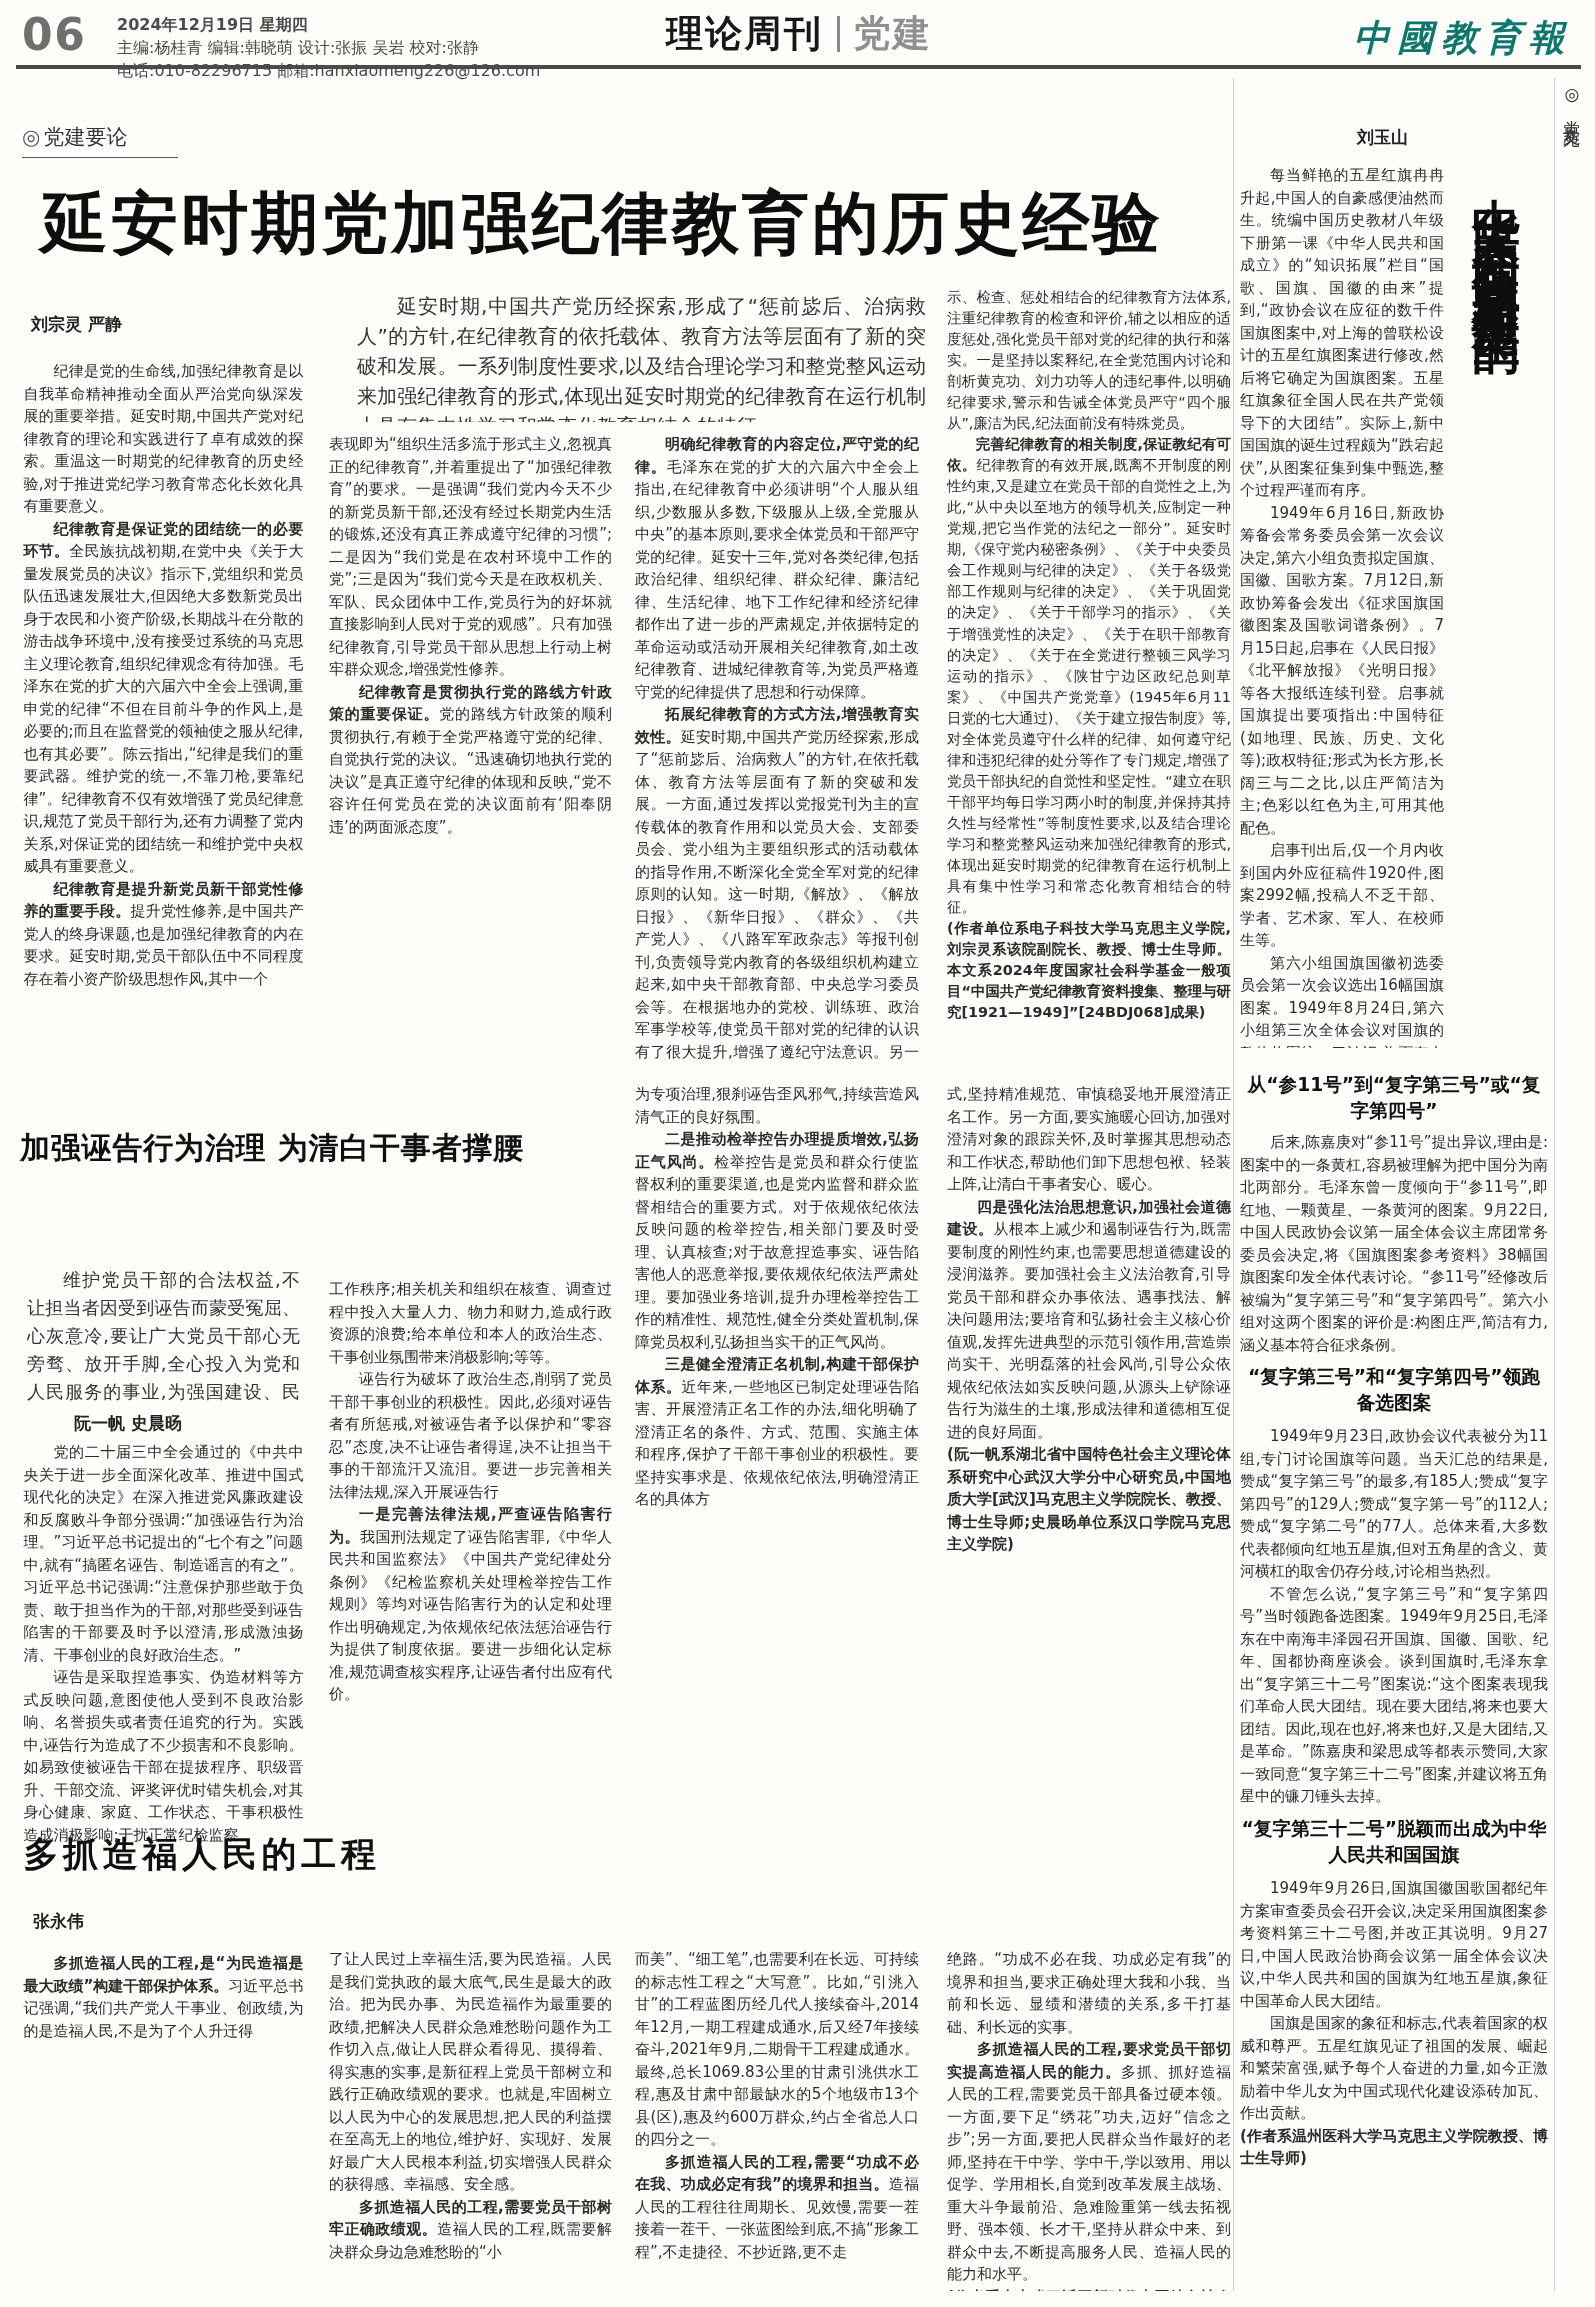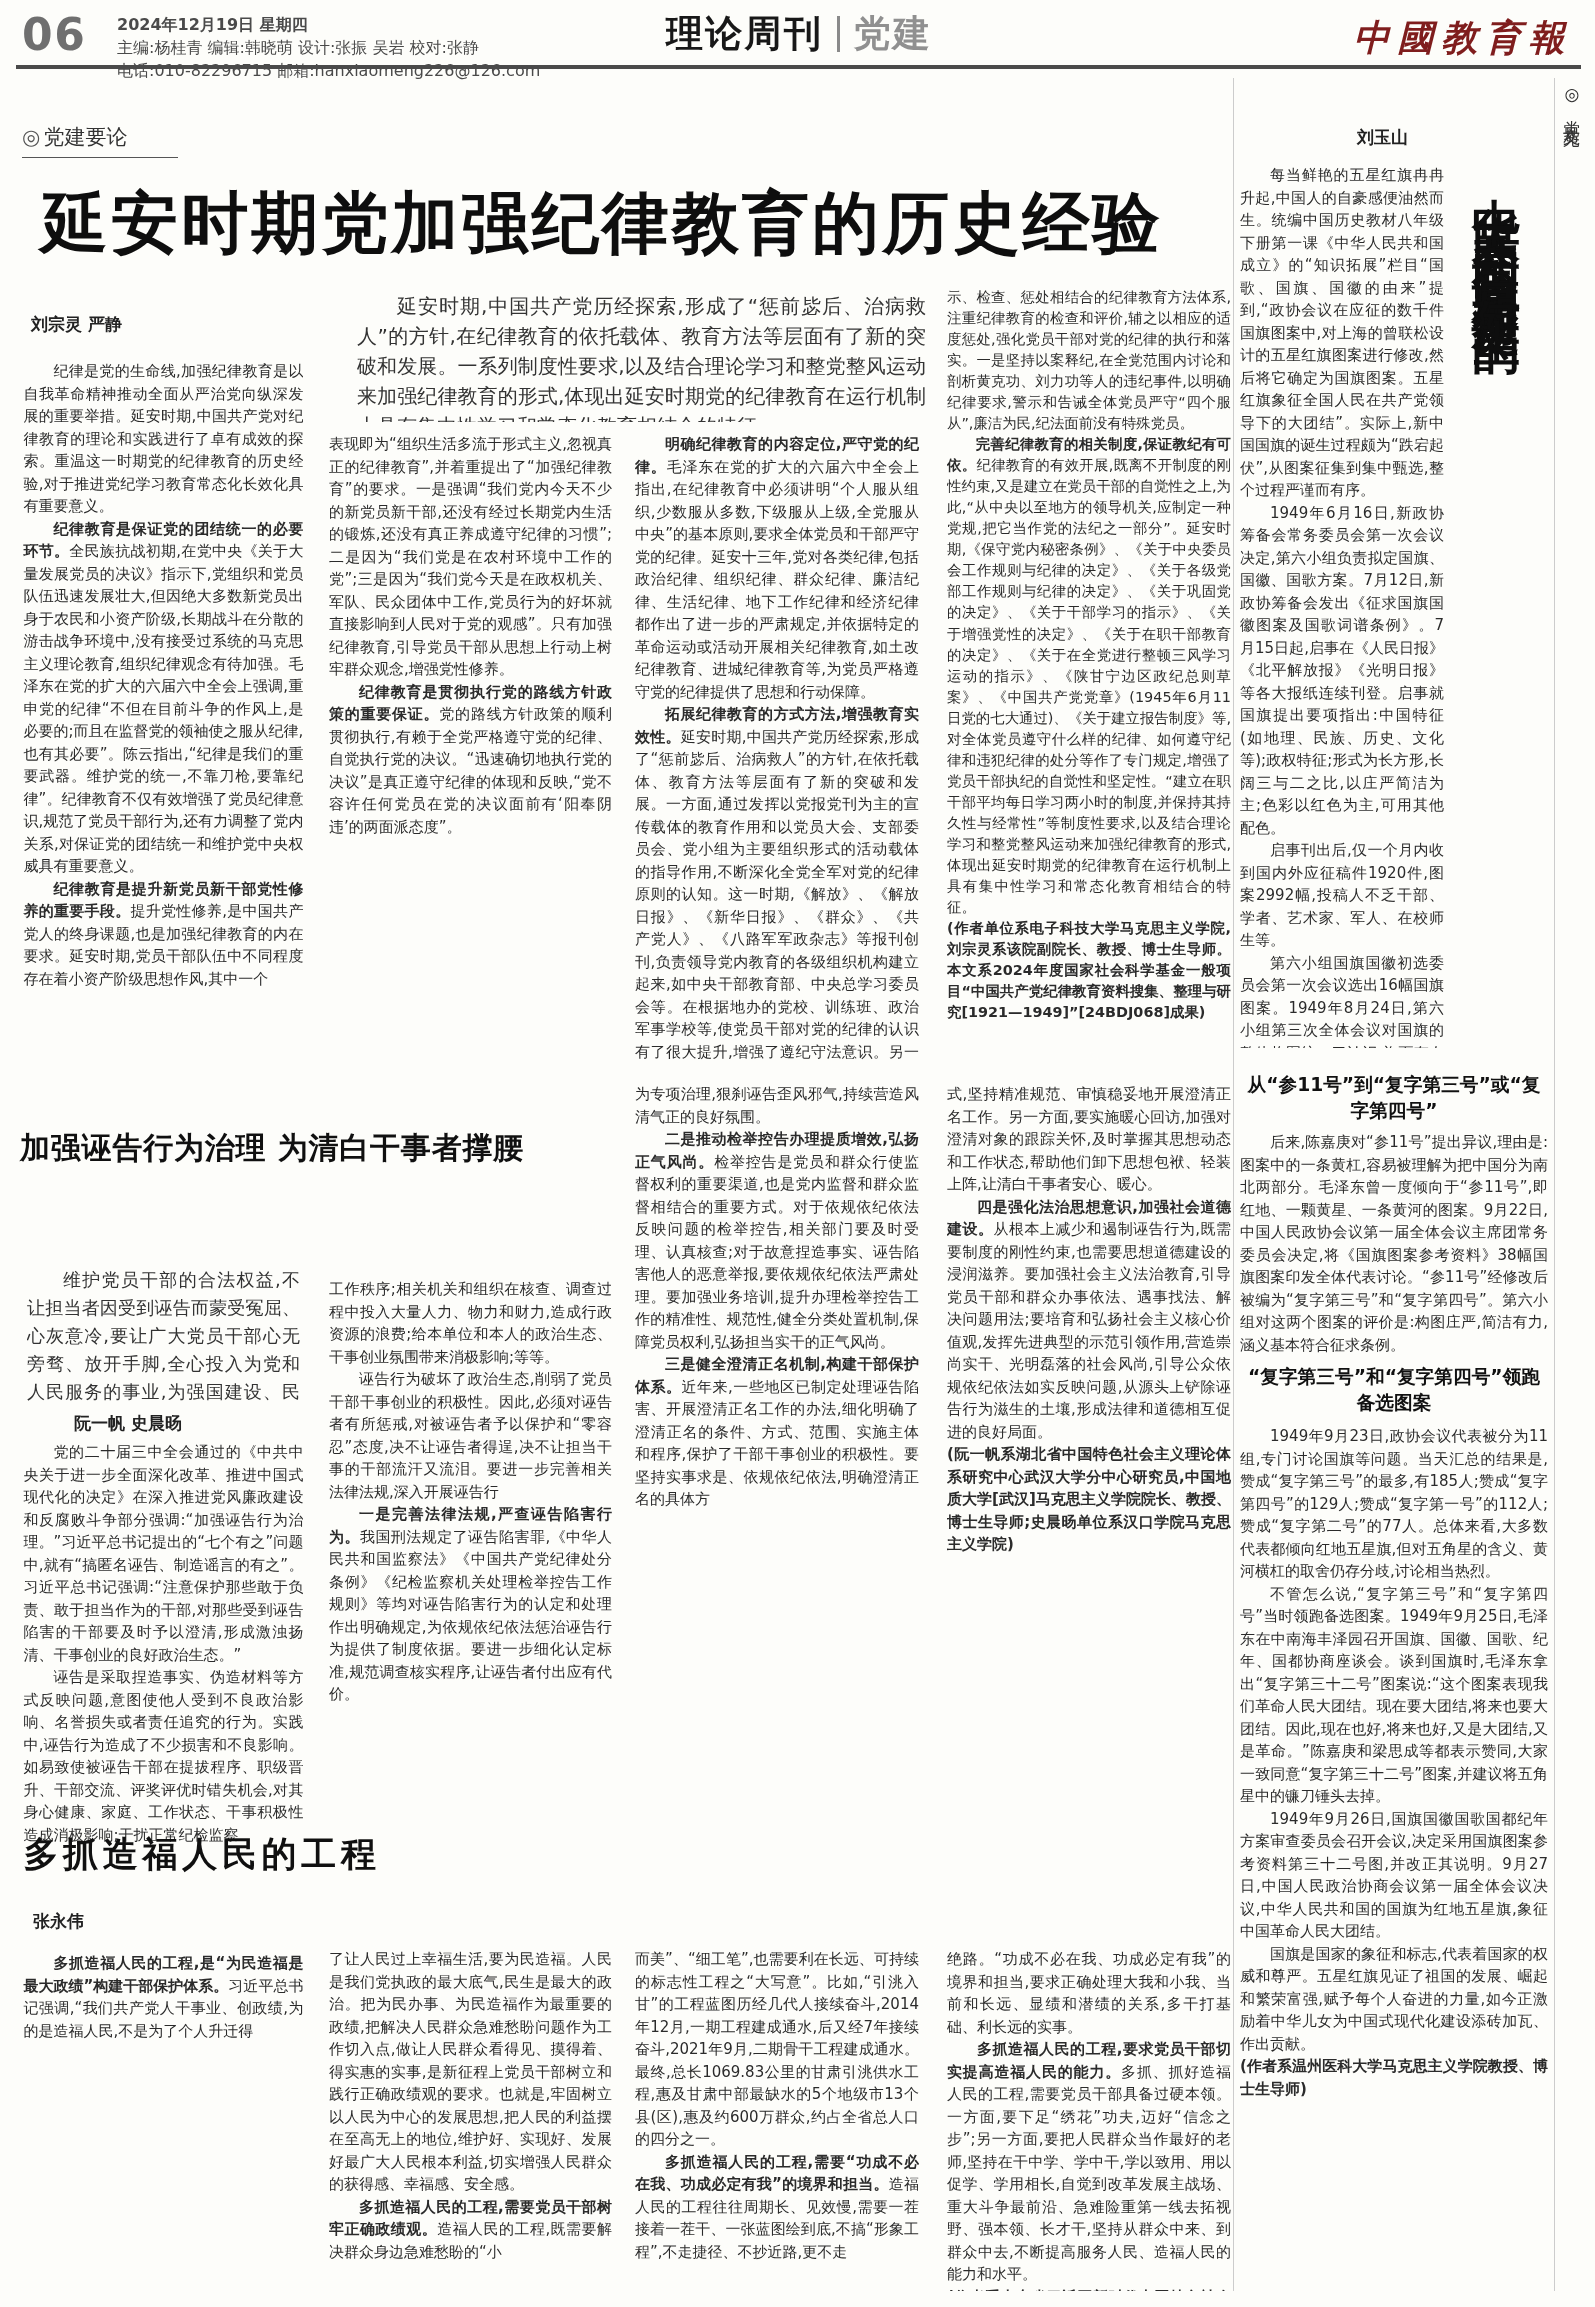--- a/index.html
+++ b/index.html
@@ -7,21 +7,21 @@
         font-family:"DejaVu Sans","Liberation Sans",sans-serif;color:#2b2b2b;overflow:hidden;}
   .abs{position:absolute;}
   
   .page-num{font-size:44px;font-weight:bold;color:#6f6f6f;letter-spacing:1.6px;}
   .hdr-info{font-size:16px;color:#4a4a4a;line-height:1.45;white-space:nowrap;}
   .weekly{display:flex;align-items:center;gap:14px;justify-content:flex-end;}
   .weekly .t1{font-size:37px;font-weight:bold;color:#181818;letter-spacing:2.3px;}
   .weekly .vdiv{width:2.3px;height:36px;background:#8a8a8a;}
   .weekly .t2{font-size:37px;font-weight:bold;color:#909090;letter-spacing:2.3px;}
   .masthead{font-family:"DejaVu Serif","Liberation Serif",serif;font-size:36px;font-weight:bold;
-            color:#7f1d1d;letter-spacing:7.8px;font-style:italic;}
+            color:#0f766e;letter-spacing:7.8px;font-style:italic;}
   .hdr-rule{height:3.9px;background:#4a4a4a;}
   
   .section-label{font-size:21px;color:#333;border-bottom:0.8px solid #555;padding-bottom:6px;}
   .section-label .bullet{color:#555;margin-right:3.1px;}
   
   .main-headline{font-size:67px;font-weight:bold;color:#0e0e0e;letter-spacing:3.1px;white-space:nowrap;}
   .byline{font-size:17px;font-weight:bold;color:#222;}
   .intro{font-size:20px;line-height:1.5;color:#333;text-align:justify;text-indent:2em;}
   .mid-headline{font-size:30px;font-weight:bold;color:#101010;letter-spacing:0.8px;white-space:nowrap;}
   .mid-intro{font-size:18px;line-height:1.55;color:#333;text-align:justify;text-indent:2em;}
@@ -149,20 +149,21 @@
 
   <div class="abs col" style="left:1240px;top:1131px;width:308px;height:1159px;">
     <div>
         <p class="para">后来,陈嘉庚对“参11号”提出异议,理由是:图案中的一条黄杠,容易被理解为把中国分为南北两部分。毛泽东曾一度倾向于“参11号”,即红地、一颗黄星、一条黄河的图案。9月22日,中国人民政协会议第一届全体会议主席团常务委员会决定,将《国旗图案参考资料》38幅国旗图案印发全体代表讨论。“参11号”经修改后被编为“复字第三号”和“复字第四号”。第六小组对这两个图案的评价是:构图庄严,简洁有力,涵义基本符合征求条例。</p>
       </div>
     <h3 class="flag-subhead">“复字第三号”和“复字第四号”领跑备选图案</h3>
     <div>
         <p class="para">1949年9月23日,政协会议代表被分为11组,专门讨论国旗等问题。当天汇总的结果是,赞成“复字第三号”的最多,有185人;赞成“复字第四号”的129人;赞成“复字第一号”的112人;赞成“复字第二号”的77人。总体来看,大多数代表都倾向红地五星旗,但对五角星的含义、黄河横杠的取舍仍存分歧,讨论相当热烈。</p>
         <p class="para">不管怎么说,“复字第三号”和“复字第四号”当时领跑备选图案。1949年9月25日,毛泽东在中南海丰泽园召开国旗、国徽、国歌、纪年、国都协商座谈会。谈到国旗时,毛泽东拿出“复字第三十二号”图案说:“这个图案表现我们革命人民大团结。现在要大团结,将来也要大团结。因此,现在也好,将来也好,又是大团结,又是革命。”陈嘉庚和梁思成等都表示赞同,大家一致同意“复字第三十二号”图案,并建议将五角星中的镰刀锤头去掉。</p>
       </div>
+    <h3 class="flag-subhead">“复字第三十二号”脱颖而出成为中华人民共和国国旗</h3>
     <div>
         <p class="para">1949年9月26日,国旗国徽国歌国都纪年方案审查委员会召开会议,决定采用国旗图案参考资料第三十二号图,并改正其说明。9月27日,中国人民政治协商会议第一届全体会议决议,中华人民共和国的国旗为红地五星旗,象征中国革命人民大团结。</p>
         <p class="para">国旗是国家的象征和标志,代表着国家的权威和尊严。五星红旗见证了祖国的发展、崛起和繁荣富强,赋予每个人奋进的力量,如今正激励着中华儿女为中国式现代化建设添砖加瓦、作出贡献。</p>
         <p class="para flush note">(作者系温州医科大学马克思主义学院教授、博士生导师)</p>
       </div>
   </div>
 
 </div>
 
 

